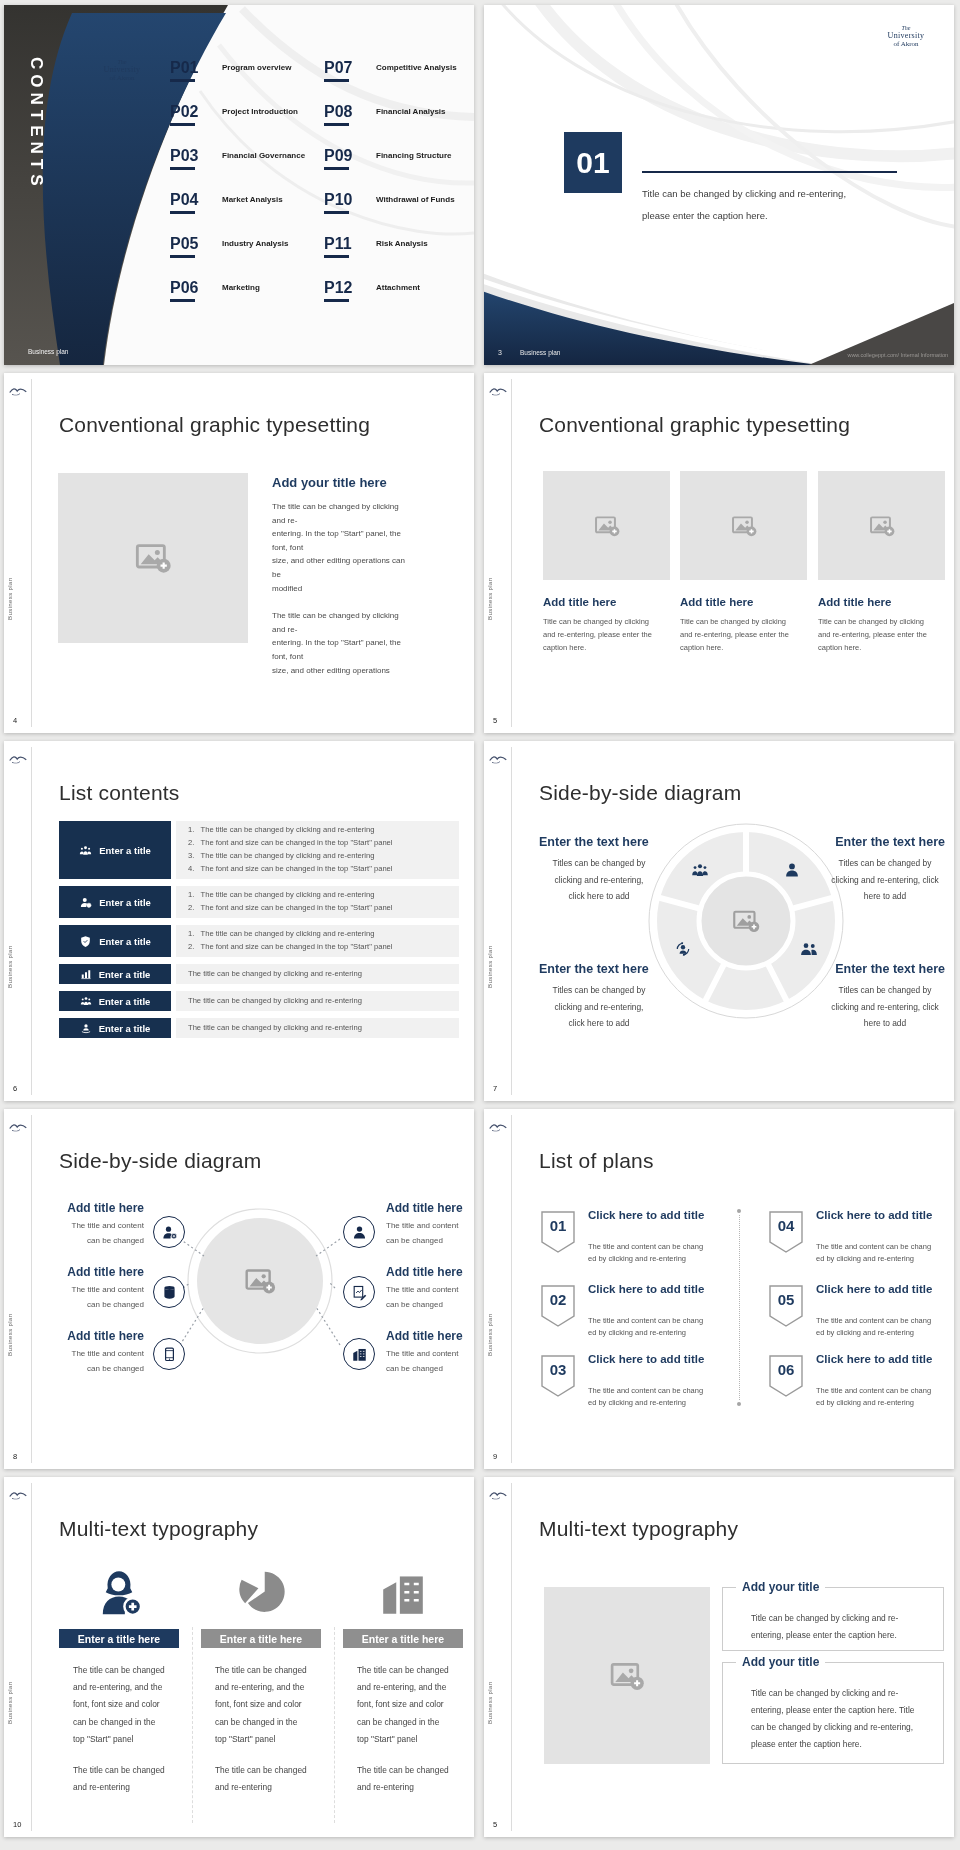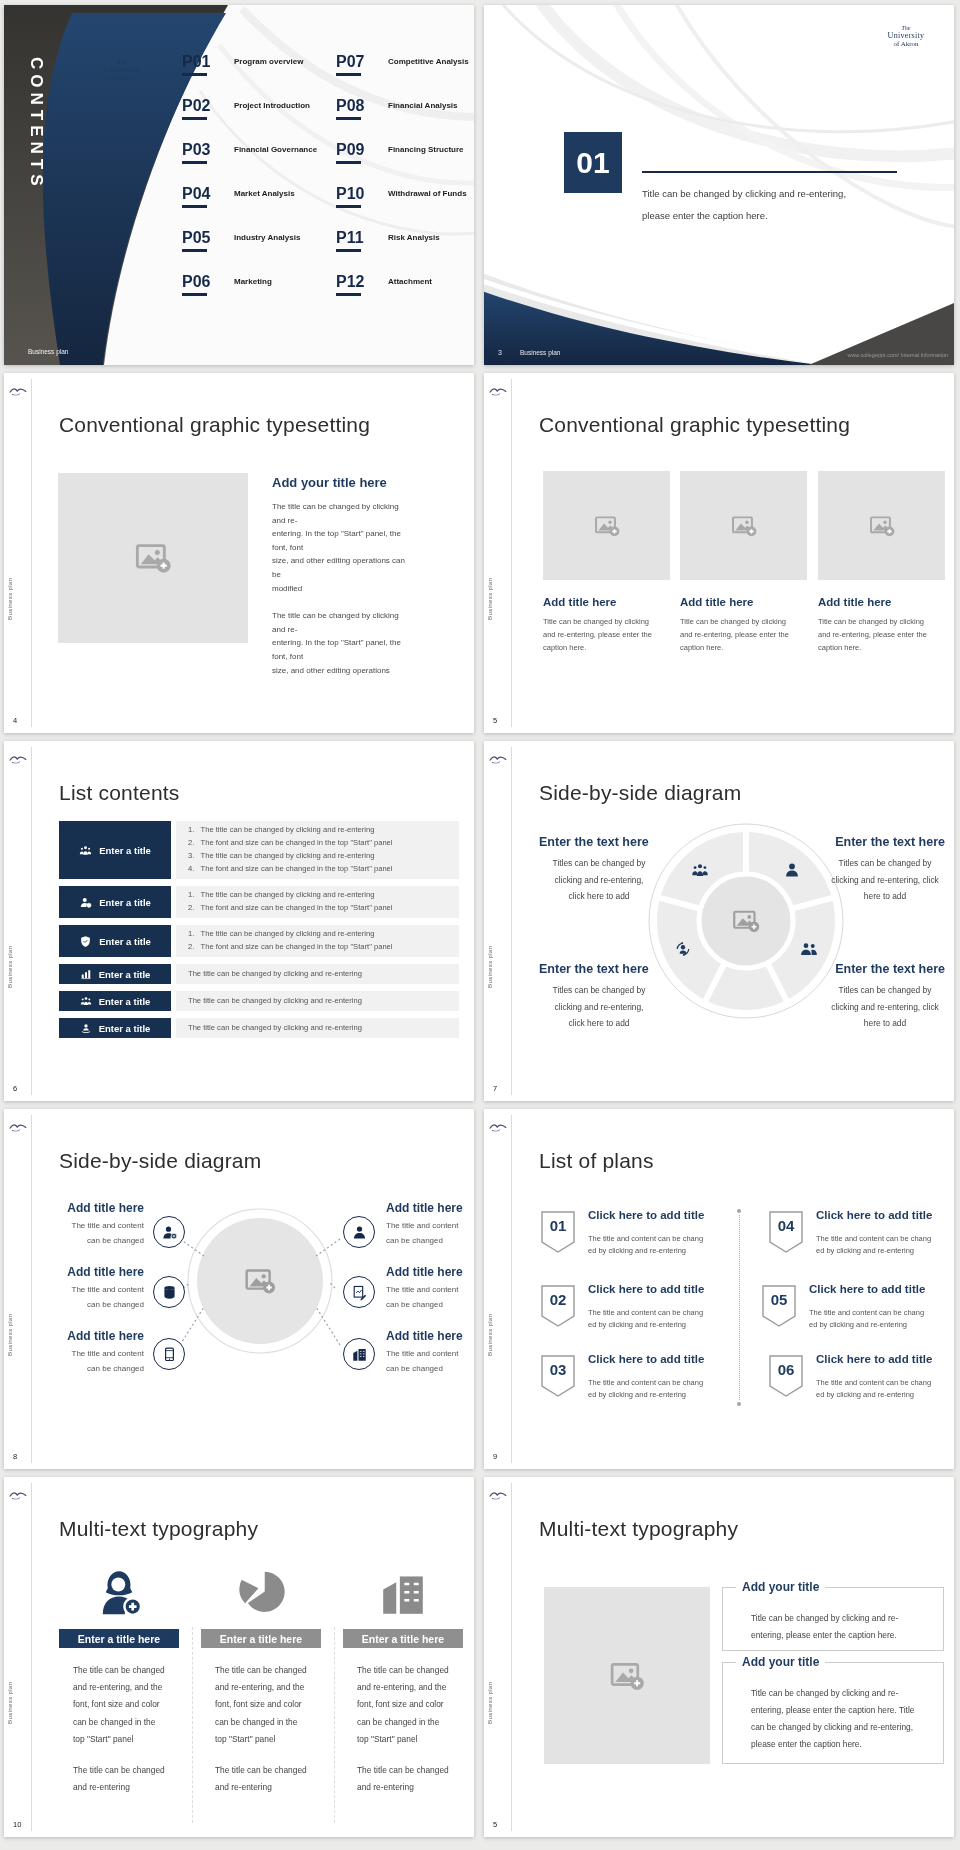--- a/index.html
+++ b/index.html
@@ -14,21 +14,21 @@
   .stitle{position:absolute;left:55px;top:40px;font-size:21px;font-weight:300;color:#2e2e2e;letter-spacing:.2px;}
   .imgbox{position:absolute;background:#e3e3e3;display:flex;align-items:center;justify-content:center;color:#a9a9a9;}
   svg.ic{display:block;}
   
   .s1-vtitle{position:absolute;left:22px;top:52px;height:170px;writing-mode:vertical-rl;color:#fff;font-weight:bold;font-size:17px;letter-spacing:5px;}
   .s1-footer{position:absolute;left:24px;bottom:10px;font-size:6.5px;color:#f2f2f2;}
   .ua-logo{position:absolute;text-align:center;color:#203a5e;font-family:"Liberation Serif",serif;line-height:1;}
   .ua-logo .l1{display:block;font-size:6px;font-style:italic;margin-bottom:1px;}
   .ua-logo .l2{display:block;font-size:8px;letter-spacing:.3px;}
   .ua-logo .l3{display:block;font-size:7px;margin-top:1px;}
-  .toc-col{position:absolute;top:48px;width:152px;margin-left:12px;}
+  .toc-col{position:absolute;top:54px;width:152px;}
   .toc-item{position:relative;height:44px;}
   .toc-num{font-size:16px;font-weight:bold;color:#16294a;line-height:18px;}
   .toc-num:after{content:"";display:block;width:25px;height:2.5px;background:#16294a;margin-top:2px;}
   .toc-label{position:absolute;left:52px;top:4px;font-size:8px;font-weight:bold;color:#1c1c1c;width:100px;line-height:9.5px;}
   
   .s2-numbox{position:absolute;left:80px;top:127px;width:58px;height:61px;background:#1e3a5f;color:#fff;display:flex;align-items:center;justify-content:center;font-size:30px;font-weight:bold;}
   .s2-title{position:absolute;left:158px;top:121px;font-size:26px;font-weight:bold;color:#1e3a5f;letter-spacing:.3px;}
   .s2-rule{position:absolute;left:158px;top:166px;width:255px;height:2px;background:#16294a;}
   .s2-caption{position:absolute;left:158px;top:178px;font-size:9.5px;line-height:22px;color:#3c3c3c;}
   .s2-page{position:absolute;left:14px;bottom:9px;font-size:7px;color:#e8e8e8;}
@@ -60,21 +60,21 @@
   .node7{position:absolute;width:30px;height:30px;border-radius:50%;background:#fff;border:1.5px solid #16294a;display:flex;align-items:center;justify-content:center;color:#16294a;}
   .blk7{position:absolute;width:90px;}
   .blk7 .h{font-size:12px;font-weight:bold;color:#1e3a5f;}
   .blk7 .b{margin-top:4px;font-size:8px;line-height:14.5px;color:#555;}
   
   .plan{position:absolute;width:175px;}
   .plan-badge{position:absolute;left:0;top:2px;width:34px;height:42px;}
   .plan-badge span{position:absolute;left:0;top:6px;width:34px;text-align:center;font-size:15px;font-weight:bold;color:#1e3a5f;}
   .plan-text{margin-left:47px;}
   .plan-h{font-size:11.5px;font-weight:bold;color:#1e3a5f;}
-  .plan-b{margin-top:12px;font-size:7.5px;line-height:12.3px;color:#555;}
+  .plan-b{margin-top:20px;font-size:7.5px;line-height:12.3px;color:#555;}
   .dotline{position:absolute;left:255px;top:106px;height:185px;border-left:1px dotted #b5b5b5;}
   .dot{position:absolute;width:4px;height:4px;border-radius:50%;background:#a5a5a5;}
   
   .col9{position:absolute;top:84px;width:120px;}
   .col9 .icwrap{height:60px;display:flex;align-items:flex-end;justify-content:center;}
   .col9 .bar{margin-top:8px;height:19px;display:flex;align-items:center;justify-content:center;color:#fff;font-size:10.5px;font-weight:bold;}
   .bar-navy{background:#1e3a5f;} .bar-gray{background:#8f8f8f;}
   .col9 .p1{margin:14px 0 0 14px;font-size:8.4px;line-height:17.2px;color:#444;}
   .col9 .p2{margin:14px 0 0 14px;font-size:8.4px;line-height:17.2px;color:#444;}
   .dash9{position:absolute;top:150px;height:196px;border-left:1px dashed #ddd;}
@@ -598,21 +598,21 @@
             <use href="#i-badge"></use>
           </svg>
           <span>04</span>
         </div>
       <div class="plan-text">
           <div class="plan-h">Click here to add title</div>
           <div class="plan-b pre">The title and content can be chang
 ed by clicking and re-entering</div>
         </div>
     </div>
-    <div class="plan" style="left:278px;top:174px;">
+    <div class="plan" style="left:285px;top:174px;">
       <div class="plan-badge">
           <svg class="ic" width="34" height="42" viewBox="0 0 34 42">
             <use href="#i-badge"></use>
           </svg>
           <span>05</span>
         </div>
       <div class="plan-text">
           <div class="plan-h">Click here to add title</div>
           <div class="plan-b pre">The title and content can be chang
 ed by clicking and re-entering</div>

